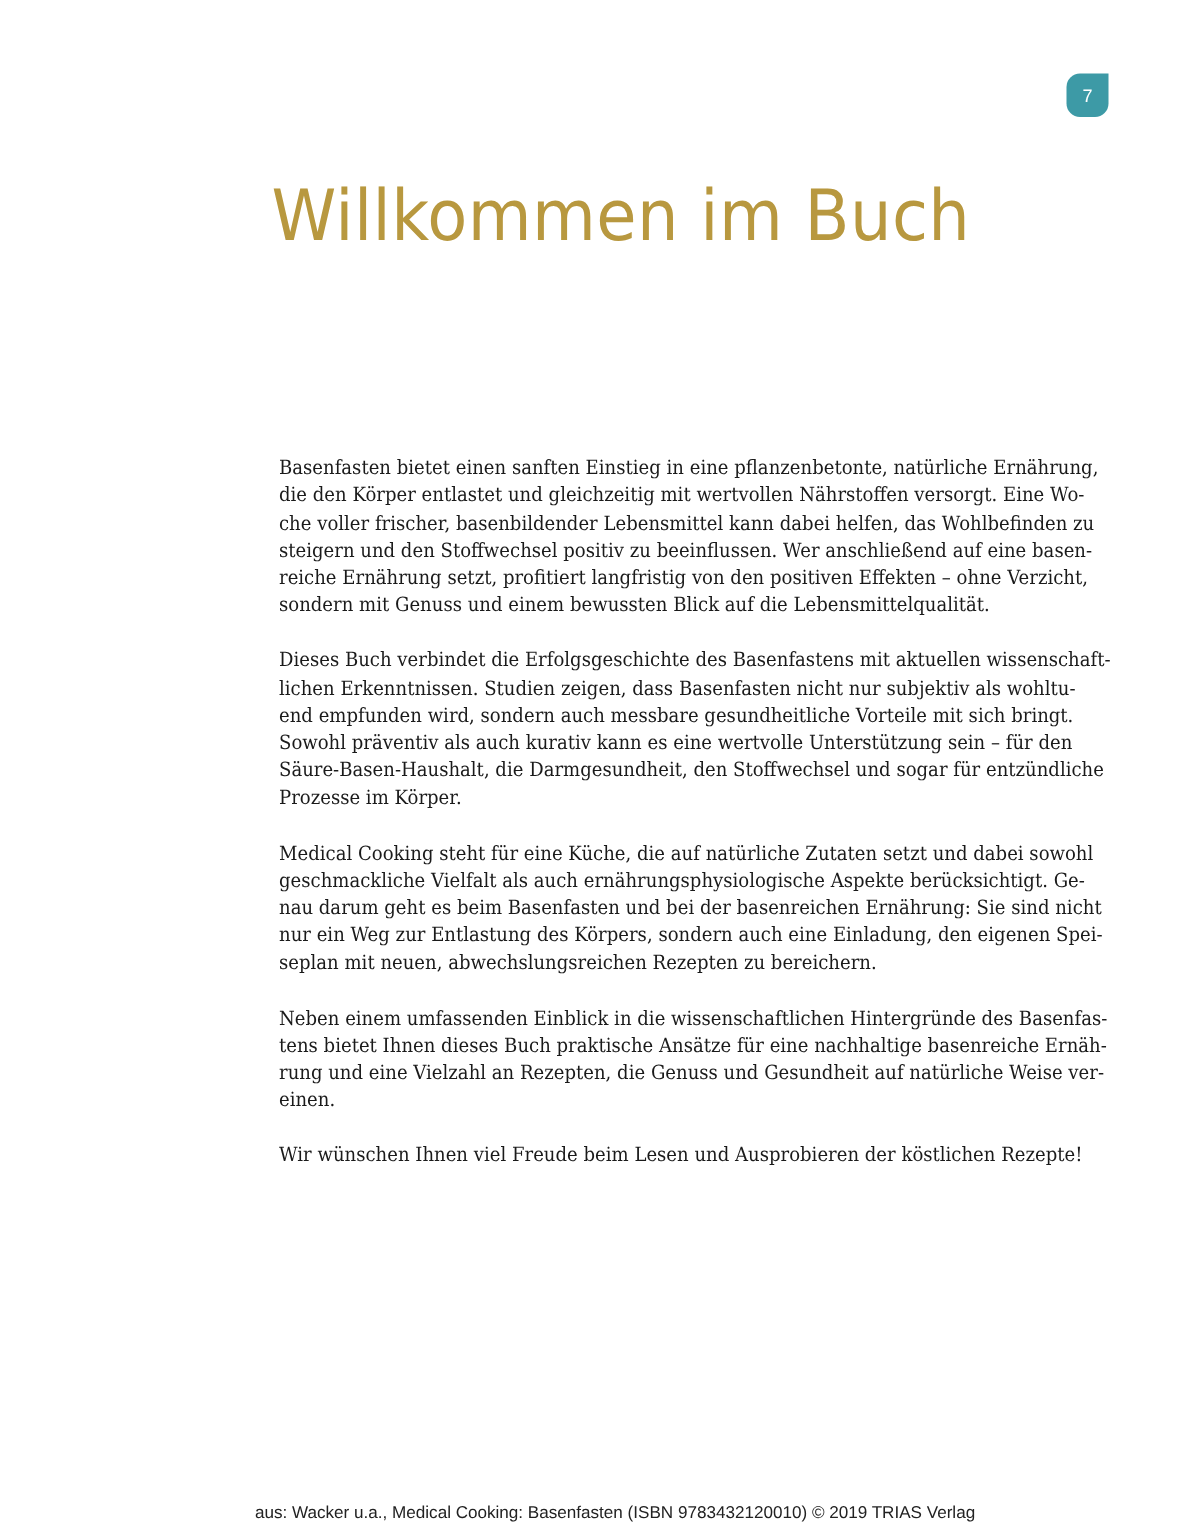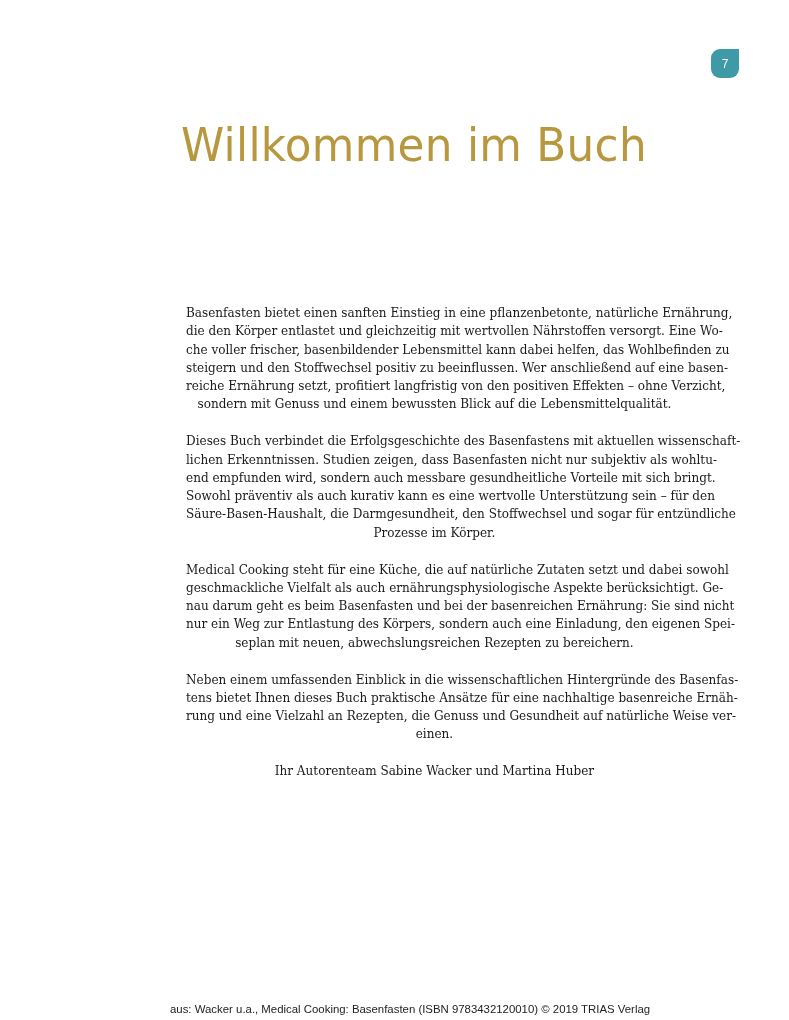--- a/index.html
+++ b/index.html
@@ -46,21 +46,20 @@
     }
     .body-text {
       position: absolute;
       left: 186px;
       top: 304px;
       width: 540px;
       font-family: "DejaVu Serif", "Liberation Serif", serif;
       font-size: 13.1px;
       line-height: 18.3px;
       color: #1a1a1a;
-      text-align: center;
     }
     .para {
       margin: 0 0 18.5px 0;
     }
     .line {
       display: block;
       white-space: nowrap;
       transform: scaleX(0.92);
       transform-origin: left center;
     }
@@ -107,17 +106,17 @@
     <span class="line">nur ein Weg zur Entlastung des Körpers, sondern auch eine Einladung, den eigenen Spei-</span>
     <span class="line">seplan mit neuen, abwechslungsreichen Rezepten zu bereichern.</span>
   </p>
   <p class="para">
     <span class="line">Neben einem umfassenden Einblick in die wissenschaftlichen Hintergründe des Basenfas-</span>
     <span class="line">tens bietet Ihnen dieses Buch praktische Ansätze für eine nachhaltige basenreiche Ernäh-</span>
     <span class="line">rung und eine Vielzahl an Rezepten, die Genuss und Gesundheit auf natürliche Weise ver-</span>
     <span class="line">einen.</span>
   </p>
   <p class="para">
-    <span class="line">Ihr Autorenteam Sabine Wacker und Martina Huber</span>
+    <span class="line">Wir wünschen Ihnen viel Freude beim Lesen und Ausprobieren der köstlichen Rezepte!</span>
   </p>
 </div>
 
 <div class="footer">aus: Wacker u.a., Medical Cooking: Basenfasten (ISBN 9783432120010) © 2019 TRIAS Verlag</div>
 
 </body></html>

